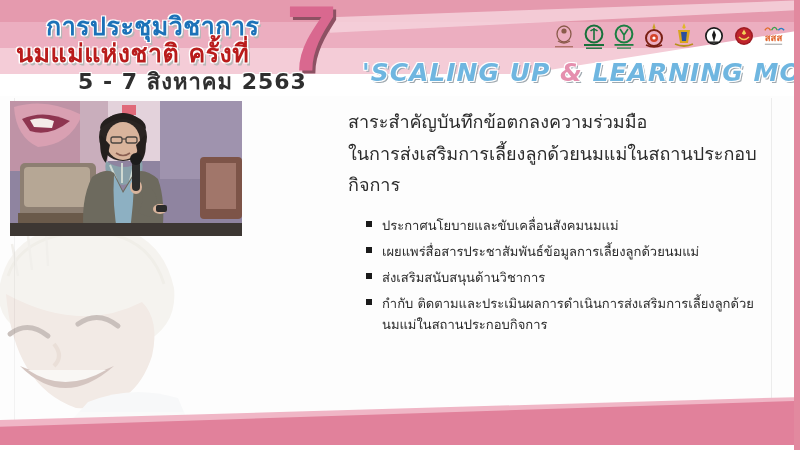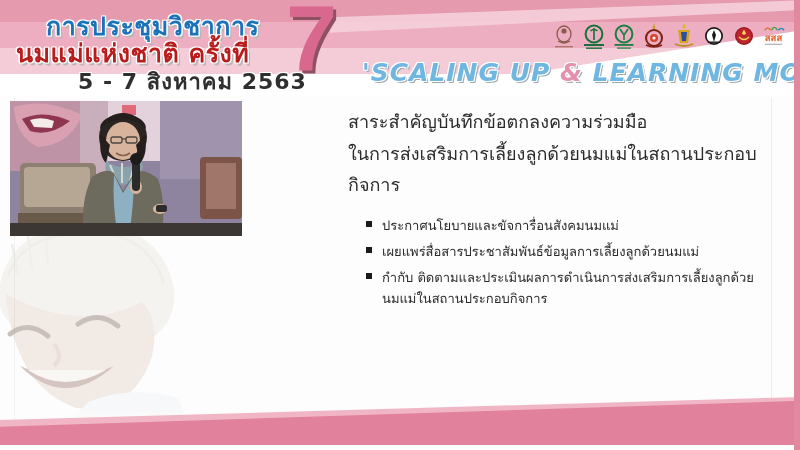--- a/index.html
+++ b/index.html
@@ -301,22 +301,23 @@
         <rect x="146" y="104" width="11" height="7" rx="2" fill="#2b2b2b"></rect>
 
         <rect x="0" y="122" width="232" height="13" fill="#3d3733"></rect>
       </svg>
     </div>
 
     <div id="content">
       <div class="c-title">สาระสำคัญบันทึกข้อตกลงความร่วมมือ</div>
       <div class="c-title">ในการส่งเสริมการเลี้ยงลูกด้วยนมแม่ในสถานประกอบกิจการ</div>
       <ul class="bullets">
-        <li>ประกาศนโยบายและขัจการื่อนสังคมนมแม่</li>
+        <li>ประกาศนโยบายและขับเคลื่อนสังคมนมแม่</li>
         <li>เผยแพร่สื่อสารประชาสัมพันธ์ข้อมูลการเลี้ยงลูกด้วยนมแม่</li>
+        <li>ส่งเสริมสนับสนุนด้านวิชาการ</li>
         <li>กำกับ ติดตามและประเมินผลการดำเนินการส่งเสริมการเลี้ยงลูกด้วยนมแม่ในสถานประกอบกิจการ</li>
       </ul>
     </div>
 
     <div id="bottom-band">
       <div class="bb2"></div>
       <div class="bb1"></div>
     </div>
   </div>
 

